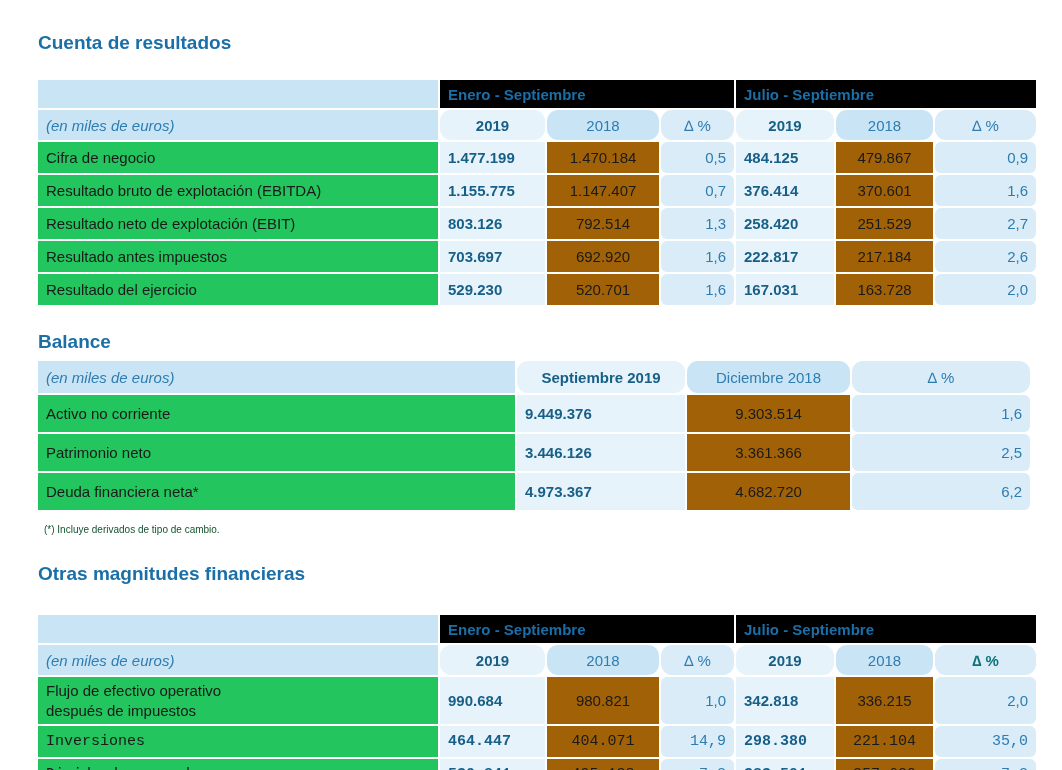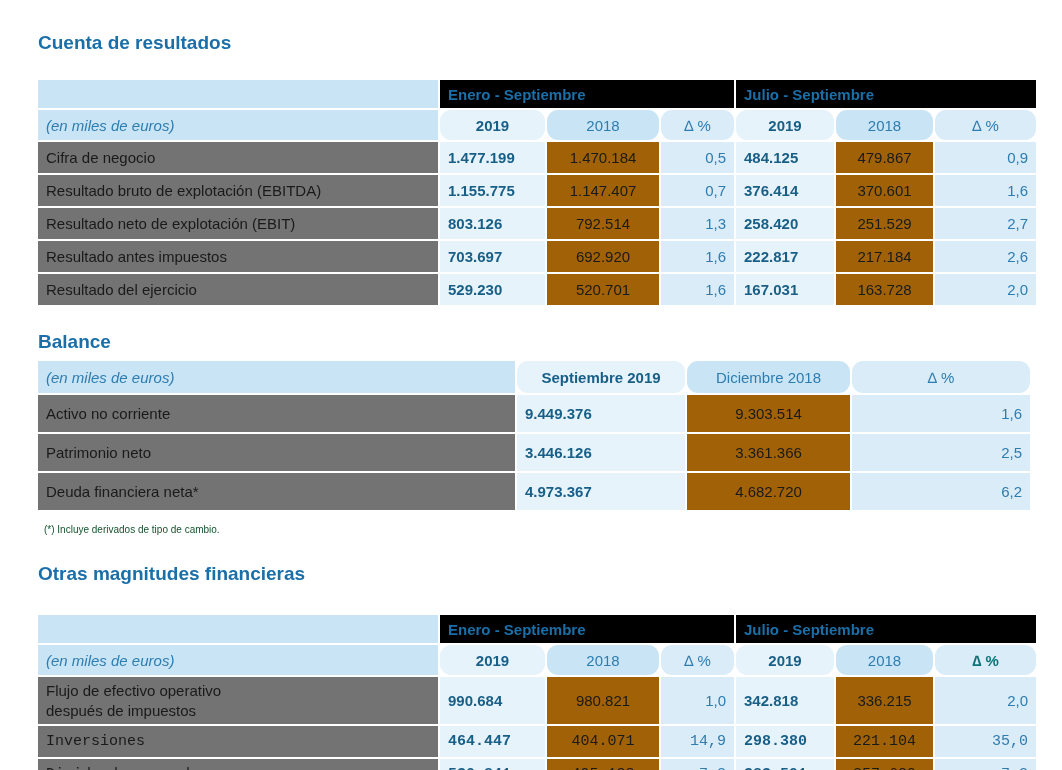--- a/index.html
+++ b/index.html
@@ -68,29 +68,29 @@
     margin-left: 27px;
   }
   .subh { height: 26px; text-align: center; border-radius: 11px; }
   .subh-2019 { background: #e6f3fb; color: #185f87; font-weight: 700; }
   .subh-2018 { background: #c9e5f5; color: #2e7cb0; }
   .subh-delta { background: #d9ecf8; color: #2e7cb0; }
   .subh-delta.emph { font-weight: 700; color: #0e7377; }
 
   
   .row-label {
-    background: #737373;
+    background: #22c55e;
     color: #1a1a1a;
     text-align: left;
     white-space: pre-line;
     line-height: 20px;
   }
   .v2019 { background: #e6f3fb; color: #185f87; font-weight: 700; text-align: left; }
   .v2018 { background: #a16207; color: #1a1a1a; text-align: center; }
-  .vdelta { background: #d9ecf8; color: #2e7cb0; text-align: right; }
+  .vdelta { background: #d9ecf8; color: #2e7cb0; text-align: right; border-radius: 6px; }
 
   #table-income td.data-row { height: 27px; }
   #table-balance td.data-row { height: 33px; }
   #table-balance .unit-label, #table-balance .subh { height: 28px; }
   #table-other td.data-row { height: 27px; font-family: Liberation Mono, monospace; }
   #table-other td.tall-row { height: 43px; }
 
   .footnote {
     margin: 12px 0 0 44px;
     font-size: 10px;

